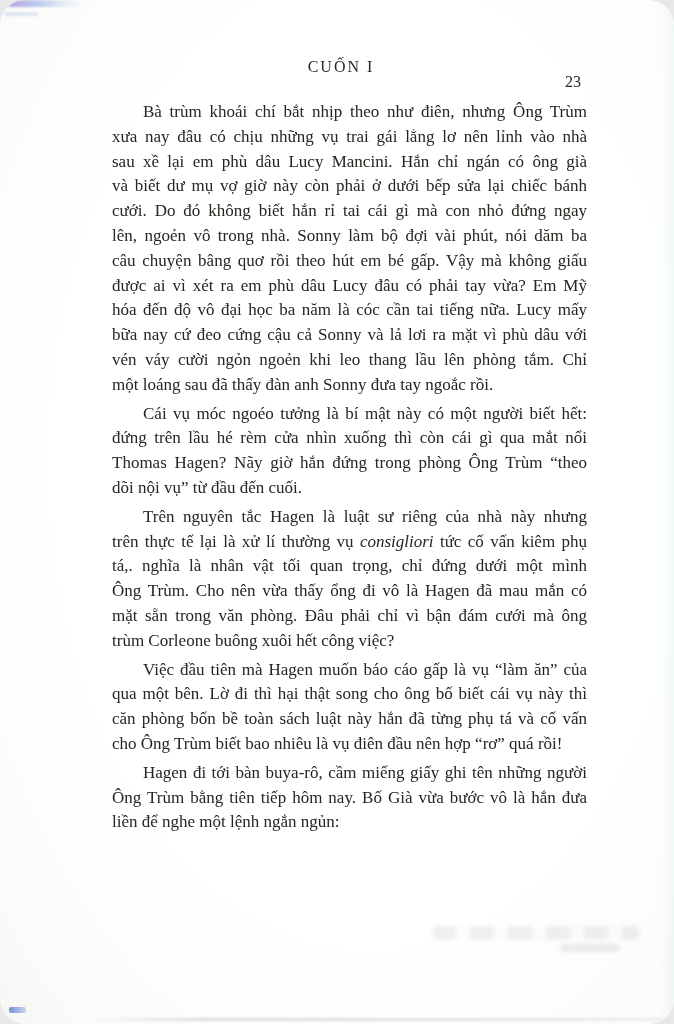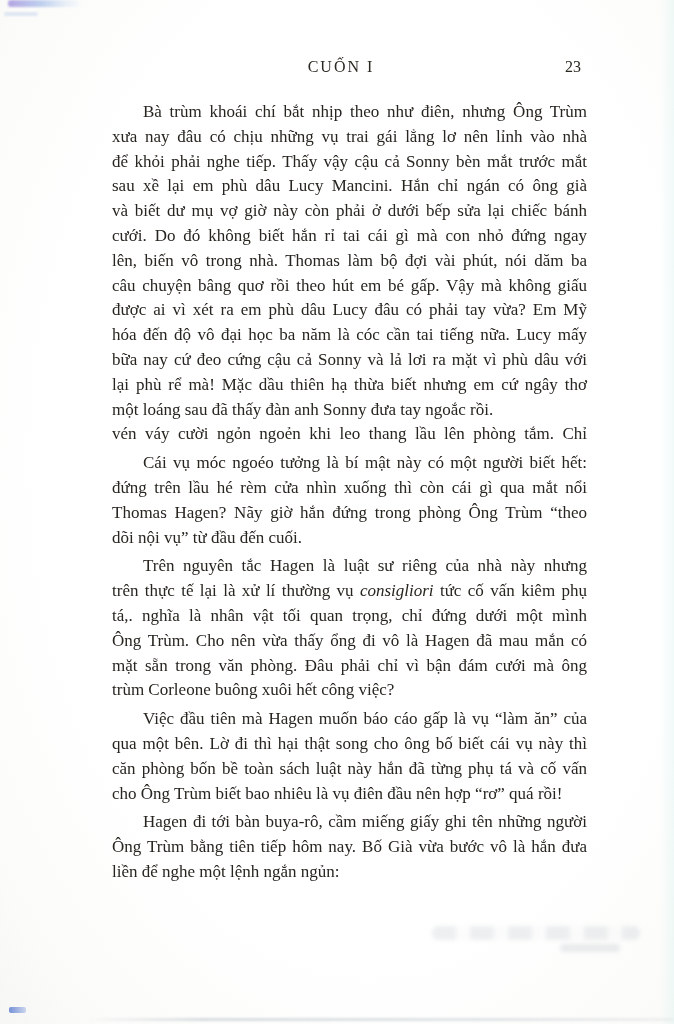--- a/index.html
+++ b/index.html
@@ -10,41 +10,42 @@
   .scan-page {
     position: relative;
     width: 674px;
     height: 1024px;
     margin: 0 auto;
     background:
       radial-gradient(ellipse at 55% 45%, #ffffff 60%, #fbfbf9 88%, #f6f7f5 100%);
     overflow: hidden;
     font-family: "Liberation Serif", "DejaVu Serif", serif;
     color: #282520;
+    border-radius: 25px;
   }
   
   .running-head {
     position: absolute;
     top: 58px;
     left: 95px;
     width: 492px;
     height: 22px;
   }
   .section-title {
     position: absolute;
     left: 0; right: 0;
     text-align: center;
     font-size: 16px;
     letter-spacing: 2px;
     color: #2b2822;
   }
   .page-number {
     position: absolute;
     right: 6px;
-    top: 0;
+    top: 15px;
     font-size: 16px;
     color: #2b2822;
   }
   
   .text-block {
     position: absolute;
     left: 95px;
     top: 100px;
     width: 492px;
   }
@@ -125,32 +126,30 @@
 
   <div class="running-head">
     <div class="section-title">CUỐN I</div>
     <div class="page-number">23</div>
   </div>
 
   <div class="text-block">
       <div class="paragraph">
         <div class="line para-start"><span>Bà trùm khoái chí bắt nhịp theo như điên, nhưng Ông Trùm</span></div>
         <div class="line"><span>xưa nay đâu có chịu những vụ trai gái lẳng lơ nên lỉnh vào nhà</span></div>
-        <div class="line"><span>để khỏi phải nghe tiếp. Thấy vậy cậu cả Sonny bèn mắt trước mắt</span></div>
         <div class="line"><span>sau xề lại em phù dâu Lucy Mancini. Hắn chỉ ngán có ông già</span></div>
         <div class="line"><span>và biết dư mụ vợ giờ này còn phải ở dưới bếp sửa lại chiếc bánh</span></div>
         <div class="line"><span>cưới. Do đó không biết hắn rỉ tai cái gì mà con nhỏ đứng ngay</span></div>
-        <div class="line"><span>lên, biến vô trong nhà. Thomas làm bộ đợi vài phút, nói dăm ba</span></div>
+        <div class="line"><span>lên, ngoẻn vô trong nhà. Sonny làm bộ đợi vài phút, nói dăm ba</span></div>
         <div class="line"><span>câu chuyện bâng quơ rồi theo hút em bé gấp. Vậy mà không giấu</span></div>
         <div class="line"><span>được ai vì xét ra em phù dâu Lucy đâu có phải tay vừa? Em Mỹ</span></div>
         <div class="line"><span>hóa đến độ vô đại học ba năm là cóc cần tai tiếng nữa. Lucy mấy</span></div>
         <div class="line"><span>bữa nay cứ đeo cứng cậu cả Sonny và lả lơi ra mặt vì phù dâu với</span></div>
-        <div class="line"><span>lại phù rể mà! Mặc dầu thiên hạ thừa biết nhưng em cứ ngây thơ</span></div>
+        <div class="line"><span>vén váy cười ngỏn ngoẻn khi leo thang lầu lên phòng tắm. Chỉ</span></div>
         <div class="line para-end"><span>một loáng sau đã thấy đàn anh Sonny đưa tay ngoắc rồi.</span></div>
-        <div class="line"><span>vén váy cười ngỏn ngoẻn khi leo thang lầu lên phòng tắm. Chỉ</span></div>
       </div>
       <div class="paragraph">
         <div class="line para-start"><span>Cái vụ móc ngoéo tưởng là bí mật này có một người biết hết:</span></div>
         <div class="line"><span>đứng trên lầu hé rèm cửa nhìn xuống thì còn cái gì qua mắt nổi</span></div>
         <div class="line"><span>Thomas Hagen? Nãy giờ hắn đứng trong phòng Ông Trùm “theo</span></div>
         <div class="line para-end"><span>dõi nội vụ” từ đầu đến cuối.</span></div>
       </div>
       <div class="paragraph">
         <div class="line para-start"><span>Trên nguyên tắc Hagen là luật sư riêng của nhà này nhưng</span></div>
         <div class="line"><span>trên thực tế lại là xử lí thường vụ </span><i>consigliori</i><span> tức cố vấn kiêm phụ</span></div>

